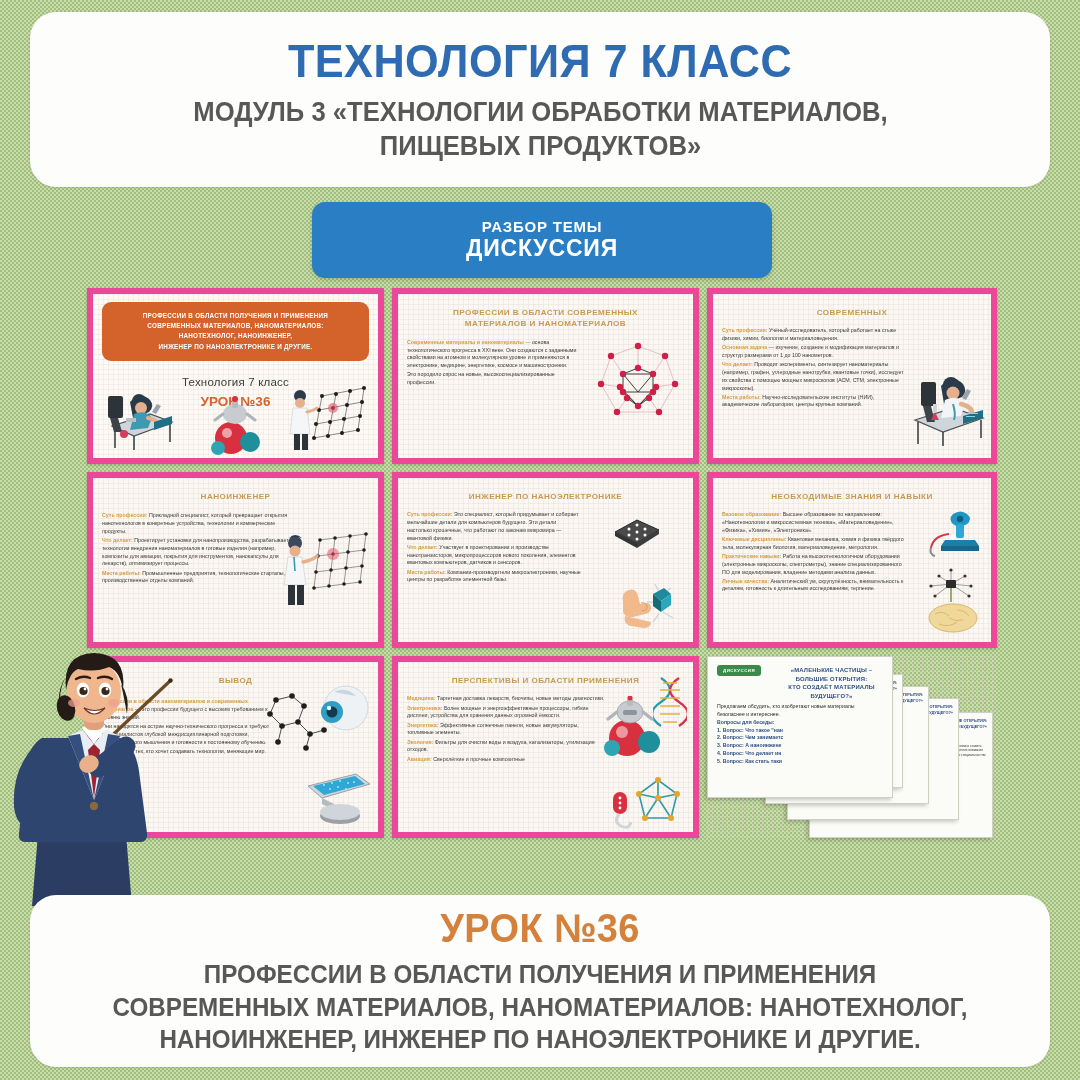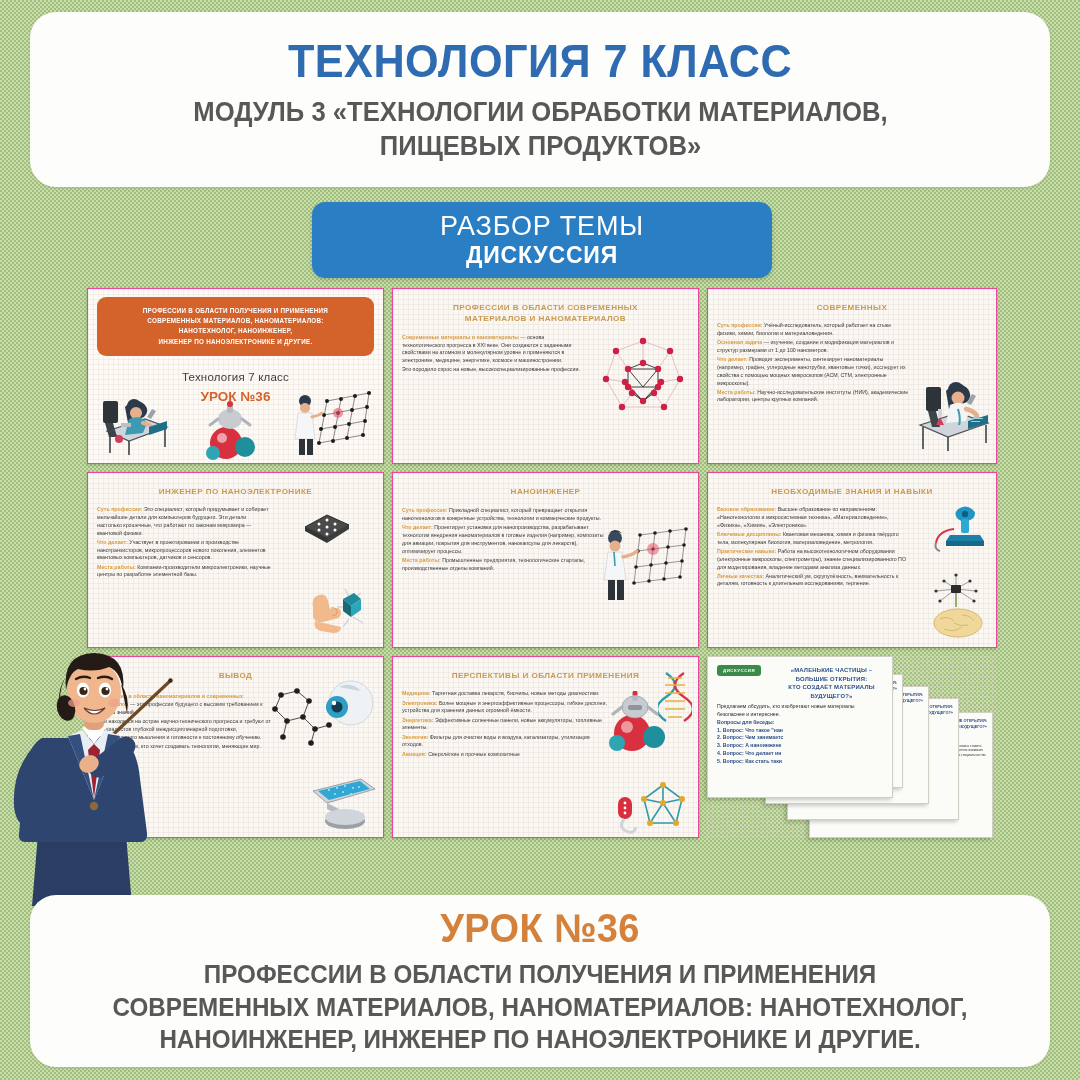--- a/index.html
+++ b/index.html
@@ -59,39 +59,39 @@
     left: 312px; top: 202px;
     width: 460px; height: 76px;
     background: #2a7fc4;
     border-radius: 13px;
     display: flex; flex-direction: column;
     align-items: center; justify-content: center;
     color: #ffffff;
     box-shadow: 0 2px 4px rgba(0,0,0,.16);
     z-index: 6;
   }
-  .topic-pill .l1 { font-size: 27px; font-weight: 400; letter-spacing: .8px; line-height: 1.16; }
+  .topic-pill .l1 { font-size: 15px; font-weight: 700; letter-spacing: .8px; line-height: 1.16; }
   .topic-pill .l2 { font-size: 23px; font-weight: 700; letter-spacing: .8px; line-height: 1.16; }
 
   
   .slide-grid {
     position: absolute;
     left: 87px; top: 288px;
     width: 912px; height: 582px;
     display: grid;
     grid-template-columns: 297px 307px 290px;
     grid-template-rows: 176px 176px 182px;
     column-gap: 8px; row-gap: 8px;
     z-index: 3;
   }
 
   .slide {
     position: relative;
     background: #fbf7f3;
-    border: 1px solid #ec4899;
+    border: 6px solid #ec4899;
     overflow: hidden;
     box-shadow: 0 1px 3px rgba(0,0,0,.18);
     font-size: 5.3px;
     line-height: 1.42;
     color: #3a3a3a;
     padding: 7px 9px;
   }
   .slide::before {
     content: "";
     position: absolute; inset: 0;
@@ -453,56 +453,20 @@
       <path d="M54 48 L74 42 L74 50 L54 56 Z" fill="#1f6f86"></path>
       <rect x="57" y="45" width="12" height="1" fill="#8fd4e0"></rect>
       <rect x="57" y="48" width="9" height="1" fill="#8fd4e0"></rect>
       <path d="M26 44 l4 8 l-8 0 z" fill="#d33c5c"></path>
       <rect x="24" y="36" width="4" height="8" fill="#cfd5da"></rect>
     </svg>
   </div>
 
   <div class="slide">
     <div class="slide-inner">
-      <div class="slide-title">ИНЖЕНЕР ПО НАНОЭЛЕКТРОНИКЕ</div>
-      <div class="slide-body txt-col">
-        <p><span class="lbl">Суть профессии:</span><span> Это специалист, который придумывает и собирает мельчайшие детали для компьютеров будущего. Эти детали настолько крошечные, что работают по законам микромира — квантовой физики.</span></p>
-        <p><span class="lbl">Что делает:</span><span> Участвует в проектировании и производстве нанотранзисторов, микропроцессоров нового поколения, элементов квантовых компьютеров, датчиков и сенсоров.</span></p>
-        <p><span class="lbl">Места работы:</span><span> Компании-производители микроэлектроники, научные центры по разработке элементной базы.</span></p>
-      </div>
-    </div>
-    <svg class="art" style="right:28px;top:34px;width:56px;height:40px" viewBox="0 0 56 40">
-      <path d="M6 20 L28 8 L50 18 L28 31 Z" fill="#4a4a4a" stroke="#2a2a2a" stroke-width="1"></path>
-      <path d="M6 20 L6 24 L28 36 L28 31 Z" fill="#343434"></path>
-      <path d="M50 18 L50 22 L28 36 L28 31 Z" fill="#3d3d3d"></path>
-      <g fill="#ffffff">
-        <circle cx="28" cy="13" r="1.5"></circle>
-          <circle cx="36" cy="17" r="1.5"></circle>
-          <circle cx="36" cy="23" r="1.5"></circle>
-        <circle cx="28" cy="27" r="1.5"></circle>
-          <circle cx="20" cy="23" r="1.5"></circle>
-          <circle cx="20" cy="17" r="1.5"></circle>
-        <circle cx="28" cy="20" r="1.5"></circle>
-      </g>
-    </svg>
-    <svg class="art" style="right:16px;bottom:12px;width:60px;height:56px" viewBox="0 0 60 56">
-      <g stroke="#cdd6db" stroke-width="1.4">
-        <path d="M38 10 L42 18 M54 14 L46 20 M36 48 L42 40 M56 44 L46 38 M30 28 L40 28"></path>
-      </g>
-      <path d="M36 20 L47 14 L54 20 L44 27 Z" fill="#1f8a9b"></path>
-      <path d="M36 20 L36 32 L44 38 L44 27 Z" fill="#176a78"></path>
-      <path d="M44 27 L54 20 L54 31 L44 38 Z" fill="#29a7bb"></path>
-      <path d="M6 28 q-2 -10 6 -12 q7 -2 9 6 l2 8 l6 -1 q5 0 5 5 q0 5 -6 6 l-12 3 q-8 1 -10 -5 z" fill="#f2b98c"></path>
-      <path d="M24 29 q5 -1 6 3 q1 4 -5 5" fill="none" stroke="#d99b6d" stroke-width="1"></path>
-      <path d="M8 42 q-2 8 6 10 l12 2 q8 0 8 -6" fill="#f2b98c"></path>
-    </svg>
-  </div>
-
-  <div class="slide">
-    <div class="slide-inner">
       <div class="slide-title">НАНОИНЖЕНЕР</div>
       <div class="slide-body txt-col-wide" style="margin-top:10px">
         <p><span class="lbl">Суть профессии:</span><span> Прикладной специалист, который превращает открытия нанотехнологов в конкретные устройства, технологии и коммерческие продукты.</span></p>
         <p><span class="lbl">Что делает:</span><span> Проектирует установки для нанопроизводства, разрабатывает технологии внедрения наноматериалов в готовые изделия (например, композиты для авиации, покрытия для инструментов, нанокапсулы для лекарств), оптимизирует процессы.</span></p>
         <p><span class="lbl">Места работы:</span><span> Промышленные предприятия, технологические стартапы, производственные отделы компаний.</span></p>
       </div>
     </div>
     <svg class="art" style="right:6px;top:52px;width:92px;height:78px" viewBox="0 0 92 78">
       <g stroke="#6b6b6b" stroke-width=".7" fill="none">
         <path d="M40 10 L86 4 M38 26 L84 20 M36 42 L82 36 M34 58 L80 52"></path>
@@ -532,20 +496,56 @@
       <ellipse cx="15" cy="21" rx="5.5" ry="5.5" fill="#e7b08c"></ellipse>
       <path d="M8 27 h14 l4 28 h-22 z" fill="#f4f6f8" stroke="#c7ccd1" stroke-width=".6"></path>
       <path d="M14 27 l1 14" stroke="#3d9ab0" stroke-width="1.6"></path>
       <path d="M8 55 h7 v20 h-7 z M17 55 h7 v20 h-7 z" fill="#2d3439"></path>
       <path d="M23 32 q10 -2 14 -6" stroke="#e7b08c" stroke-width="3.4" fill="none" stroke-linecap="round"></path>
     </svg>
   </div>
 
   <div class="slide">
     <div class="slide-inner">
+      <div class="slide-title">ИНЖЕНЕР ПО НАНОЭЛЕКТРОНИКЕ</div>
+      <div class="slide-body txt-col">
+        <p><span class="lbl">Суть профессии:</span><span> Это специалист, который придумывает и собирает мельчайшие детали для компьютеров будущего. Эти детали настолько крошечные, что работают по законам микромира — квантовой физики.</span></p>
+        <p><span class="lbl">Что делает:</span><span> Участвует в проектировании и производстве нанотранзисторов, микропроцессоров нового поколения, элементов квантовых компьютеров, датчиков и сенсоров.</span></p>
+        <p><span class="lbl">Места работы:</span><span> Компании-производители микроэлектроники, научные центры по разработке элементной базы.</span></p>
+      </div>
+    </div>
+    <svg class="art" style="right:28px;top:34px;width:56px;height:40px" viewBox="0 0 56 40">
+      <path d="M6 20 L28 8 L50 18 L28 31 Z" fill="#4a4a4a" stroke="#2a2a2a" stroke-width="1"></path>
+      <path d="M6 20 L6 24 L28 36 L28 31 Z" fill="#343434"></path>
+      <path d="M50 18 L50 22 L28 36 L28 31 Z" fill="#3d3d3d"></path>
+      <g fill="#ffffff">
+        <circle cx="28" cy="13" r="1.5"></circle>
+          <circle cx="36" cy="17" r="1.5"></circle>
+          <circle cx="36" cy="23" r="1.5"></circle>
+        <circle cx="28" cy="27" r="1.5"></circle>
+          <circle cx="20" cy="23" r="1.5"></circle>
+          <circle cx="20" cy="17" r="1.5"></circle>
+        <circle cx="28" cy="20" r="1.5"></circle>
+      </g>
+    </svg>
+    <svg class="art" style="right:16px;bottom:12px;width:60px;height:56px" viewBox="0 0 60 56">
+      <g stroke="#cdd6db" stroke-width="1.4">
+        <path d="M38 10 L42 18 M54 14 L46 20 M36 48 L42 40 M56 44 L46 38 M30 28 L40 28"></path>
+      </g>
+      <path d="M36 20 L47 14 L54 20 L44 27 Z" fill="#1f8a9b"></path>
+      <path d="M36 20 L36 32 L44 38 L44 27 Z" fill="#176a78"></path>
+      <path d="M44 27 L54 20 L54 31 L44 38 Z" fill="#29a7bb"></path>
+      <path d="M6 28 q-2 -10 6 -12 q7 -2 9 6 l2 8 l6 -1 q5 0 5 5 q0 5 -6 6 l-12 3 q-8 1 -10 -5 z" fill="#f2b98c"></path>
+      <path d="M24 29 q5 -1 6 3 q1 4 -5 5" fill="none" stroke="#d99b6d" stroke-width="1"></path>
+      <path d="M8 42 q-2 8 6 10 l12 2 q8 0 8 -6" fill="#f2b98c"></path>
+    </svg>
+  </div>
+
+  <div class="slide">
+    <div class="slide-inner">
       <div class="slide-title">НЕОБХОДИМЫЕ ЗНАНИЯ И НАВЫКИ</div>
       <div class="slide-body txt-col-wide">
         <p><span class="lbl">Базовое образование:</span><span> Высшее образование по направлениям: «Нанотехнологии и микросистемная техника», «Материаловедение», «Физика», «Химия», «Электроника».</span></p>
         <p><span class="lbl">Ключевые дисциплины:</span><span> Квантовая механика, химия и физика твёрдого тела, молекулярная биология, материаловедение, метрология.</span></p>
         <p><span class="lbl">Практические навыки:</span><span> Работа на высокотехнологичном оборудовании (электронные микроскопы, спектрометры), знание специализированного ПО для моделирования, владение методами анализа данных.</span></p>
         <p><span class="lbl">Личные качества:</span><span> Аналитический ум, скрупулёзность, внимательность к деталям, готовность к длительным исследованиям, терпение.</span></p>
       </div>
     </div>
     <svg class="art" style="right:6px;top:30px;width:56px;height:50px" viewBox="0 0 56 50">
       <path d="M24 6 q8 -5 14 0 q6 5 0 10 q-8 5 -14 0 q-5 -5 0 -10z" fill="#2196c4"></path>

